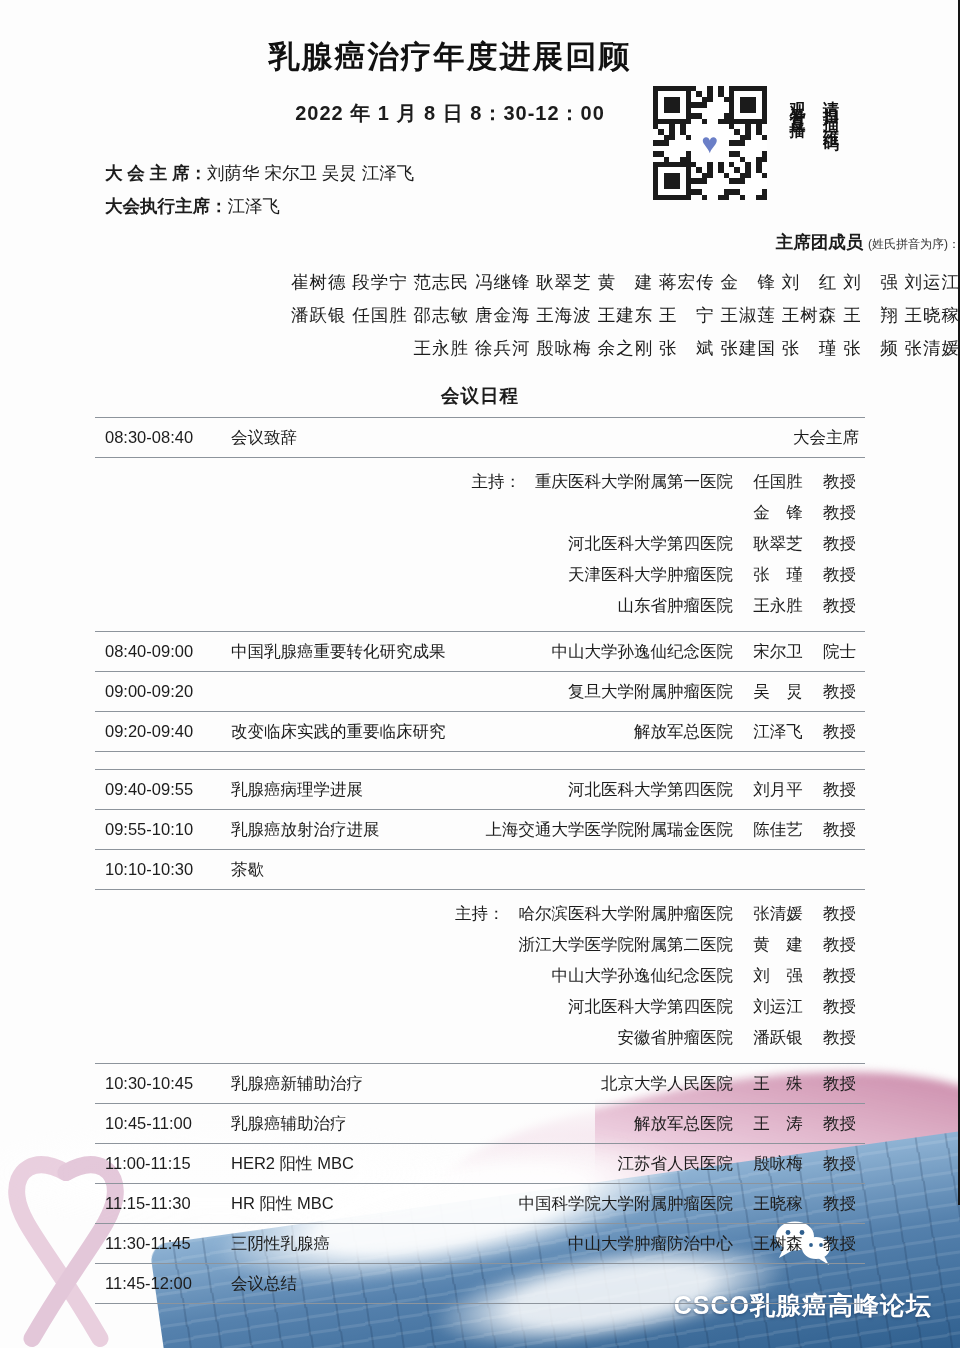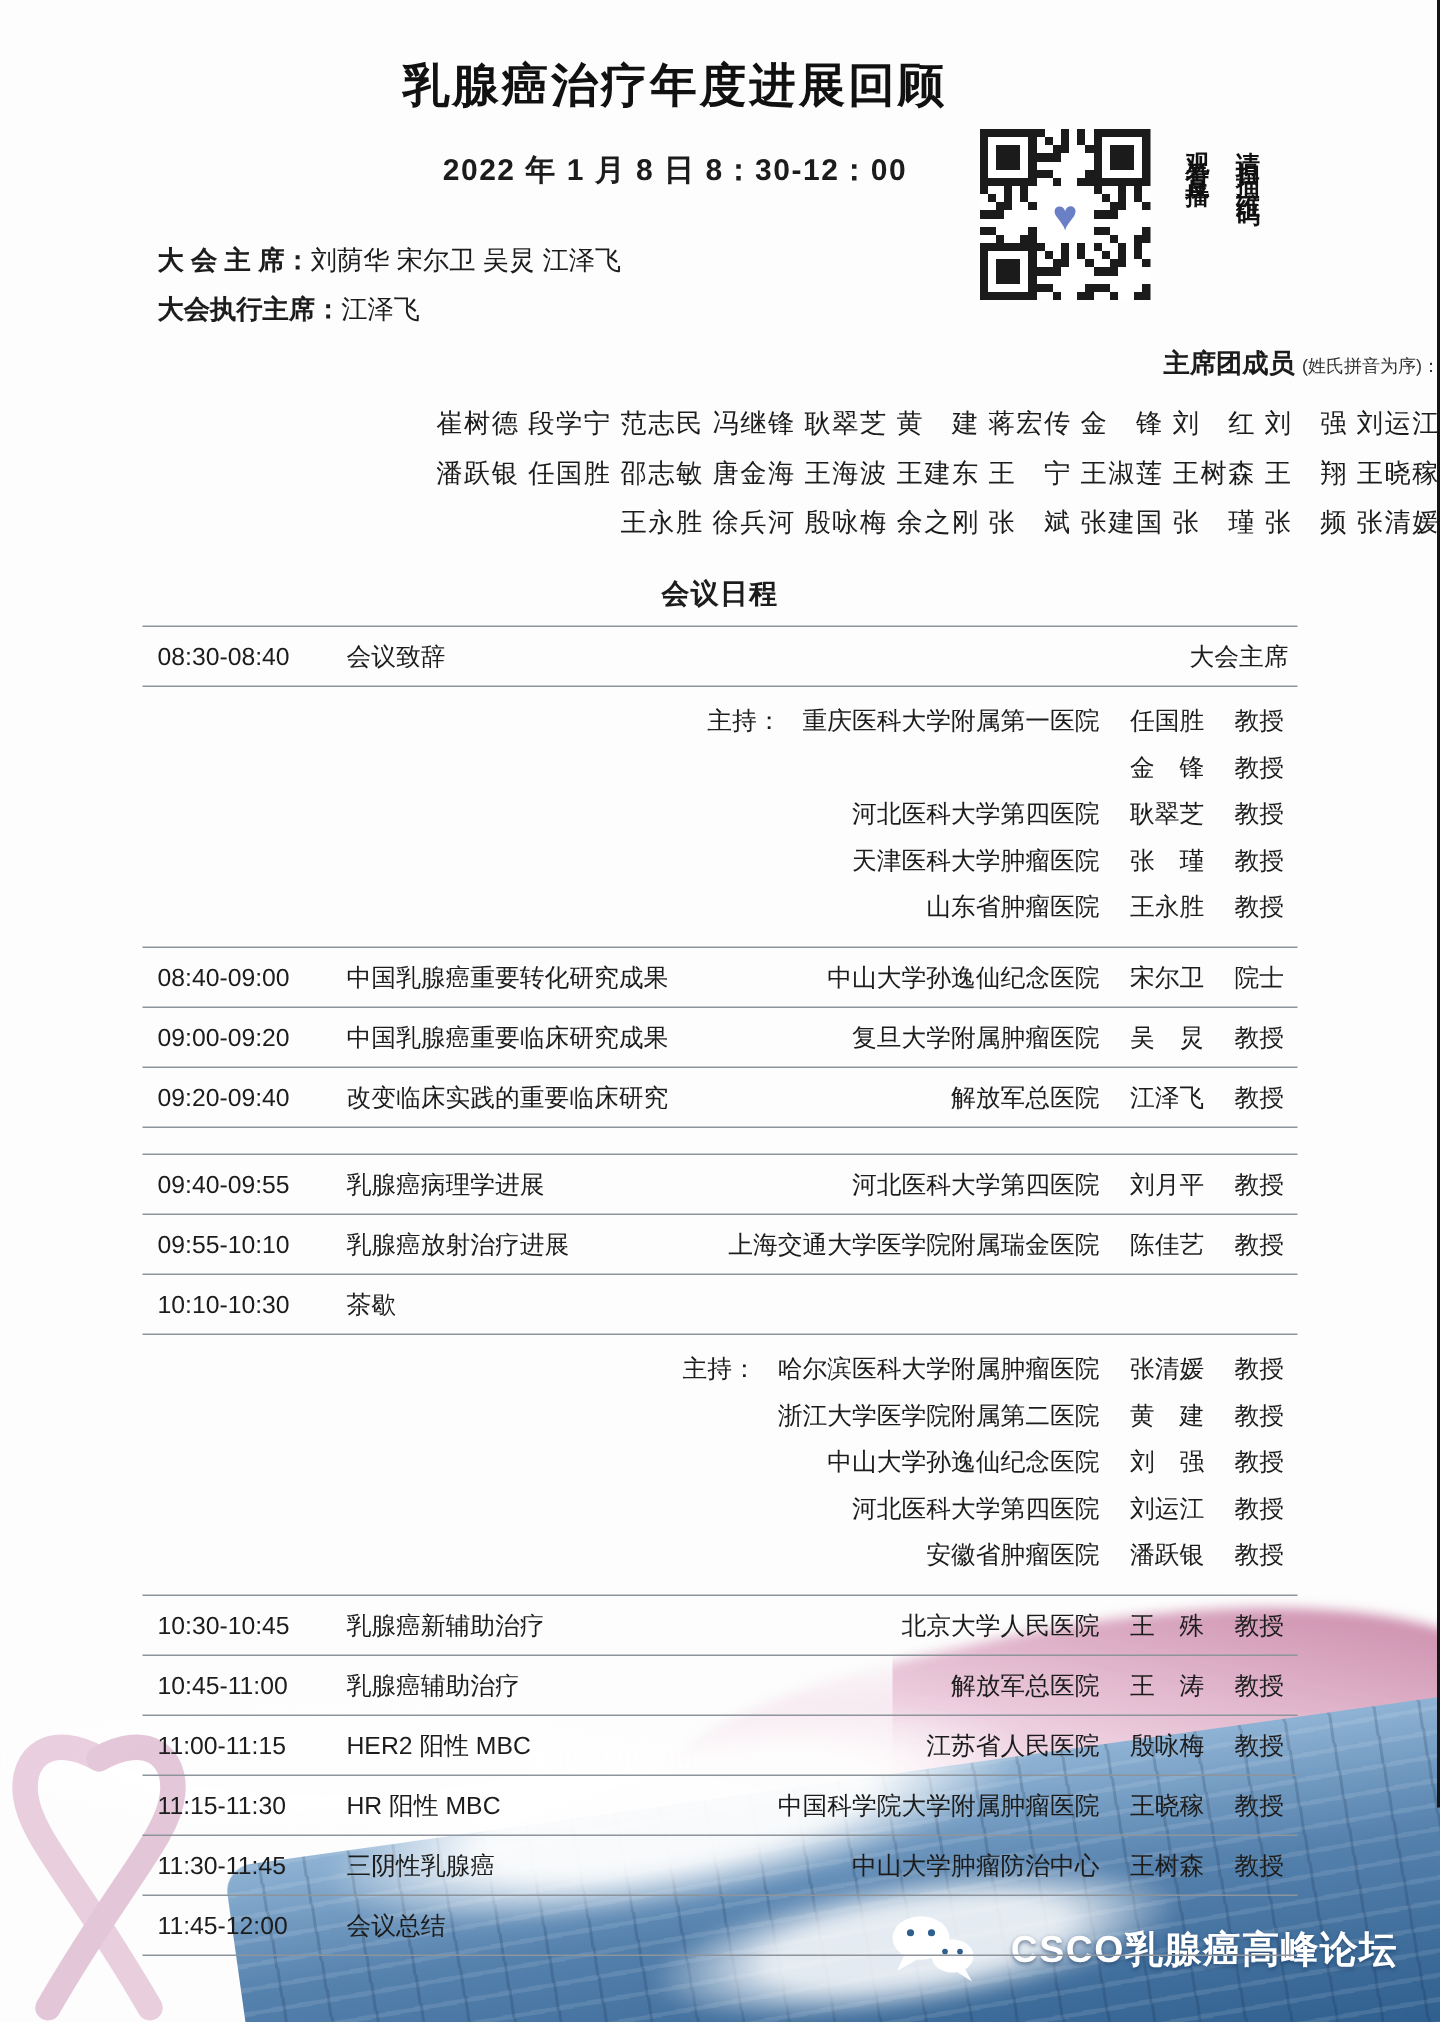--- a/index.html
+++ b/index.html
@@ -78,21 +78,21 @@
   .f-snow1, .f-snow2, .f-snow3 {
     position:absolute; background:radial-gradient(closest-side, #ffffff 55%, rgba(255,255,255,0));
     filter:blur(5px);
   }
   .f-snow1 { left:210px; bottom:78px; width:480px; height:120px; transform:rotate(-11deg); opacity:.95; }
   .f-snow2 { left:430px; bottom:8px;  width:360px; height:90px;  transform:rotate(-9deg); opacity:.85; }
   .f-snow3 { left:-40px; bottom:120px; width:520px; height:110px; opacity:.9; }
   .f-fade { position:absolute; top:0; left:0; width:62%; height:90px;
     background:linear-gradient(180deg, #fdfdfd, rgba(253,253,253,0)); }
   .ribbon-svg { position:absolute; left:4px; bottom:-12px; width:160px; height:215px; opacity:.55; }
-  .wechat-row { position:absolute; right:28px; bottom:26px; display:flex; align-items:center; gap:23px; }
+  .wechat-row { position:absolute; right:28px; bottom:26px; display:flex; align-items:center; gap:23px;flex-direction:column; }
   .wechat-svg { width:58px; height:46px; }
   .brand-text { color:#ffffff; font-size:25px; font-weight:bold; letter-spacing:1px;
     text-shadow:0 1px 3px rgba(20,50,90,.6); }
 </style>
 </head>
 <body>
 
 <div class="scan-edge"></div>
 
 <div class="header-wrap">
@@ -283,21 +283,20 @@
     <span class="t">08:40-09:00</span>
     <span class="topic">中国乳腺癌重要转化研究成果</span>
     <span class="spk">
         <span class="org">中山大学孙逸仙纪念医院</span>
         <span class="nm">宋尔卫</span>
         <span class="tt">院士</span>
       </span>
   </div>
   <div class="row">
     <span class="t">09:00-09:20</span>
-    <span class="topic">中国乳腺癌重要临床研究成果</span>
     <span class="spk">
         <span class="org">复旦大学附属肿瘤医院</span>
         <span class="nm">吴　炅</span>
         <span class="tt">教授</span>
       </span>
   </div>
   <div class="row end">
     <span class="t">09:20-09:40</span>
     <span class="topic">改变临床实践的重要临床研究</span>
     <span class="spk">

